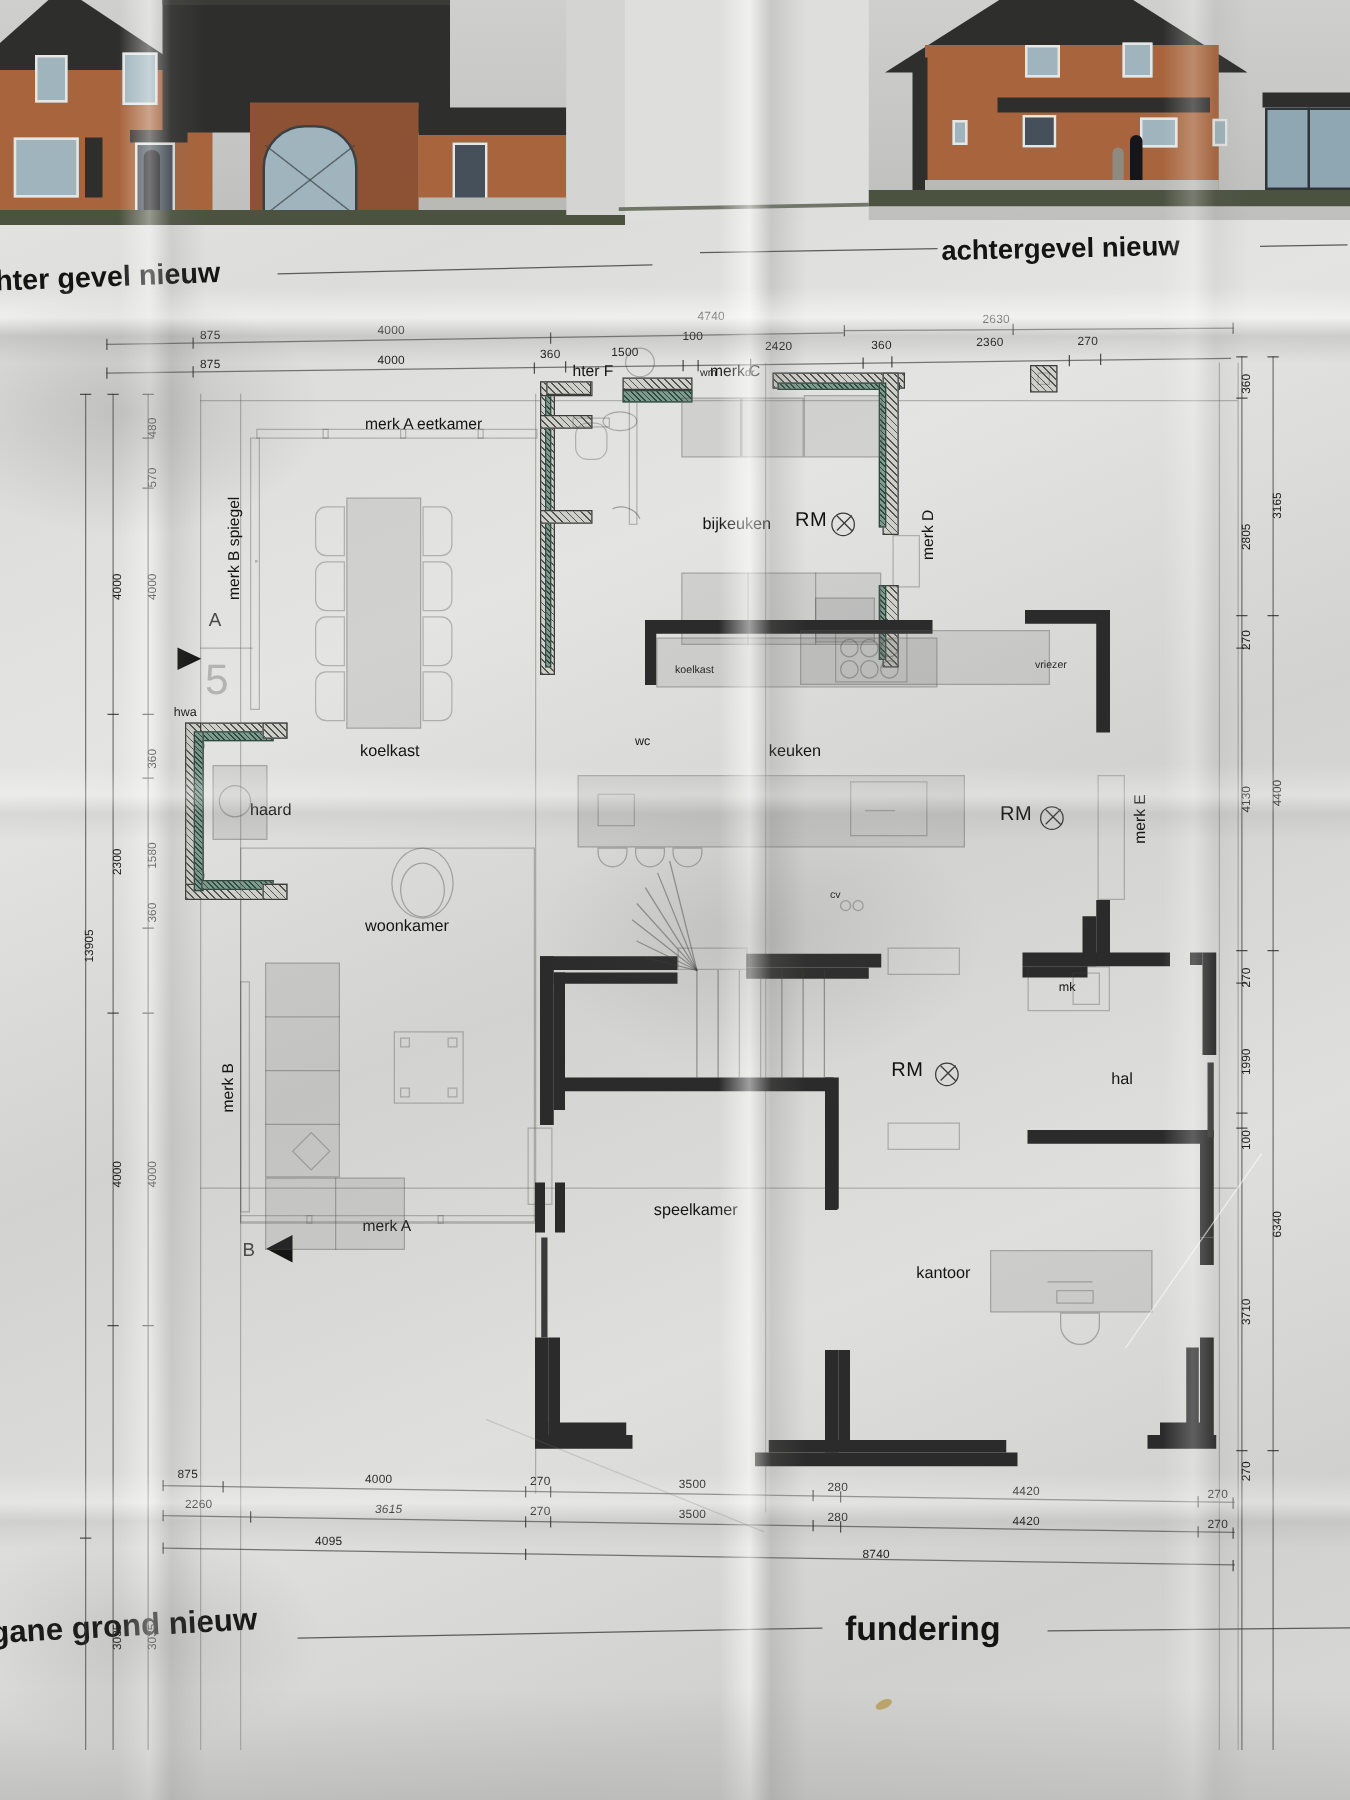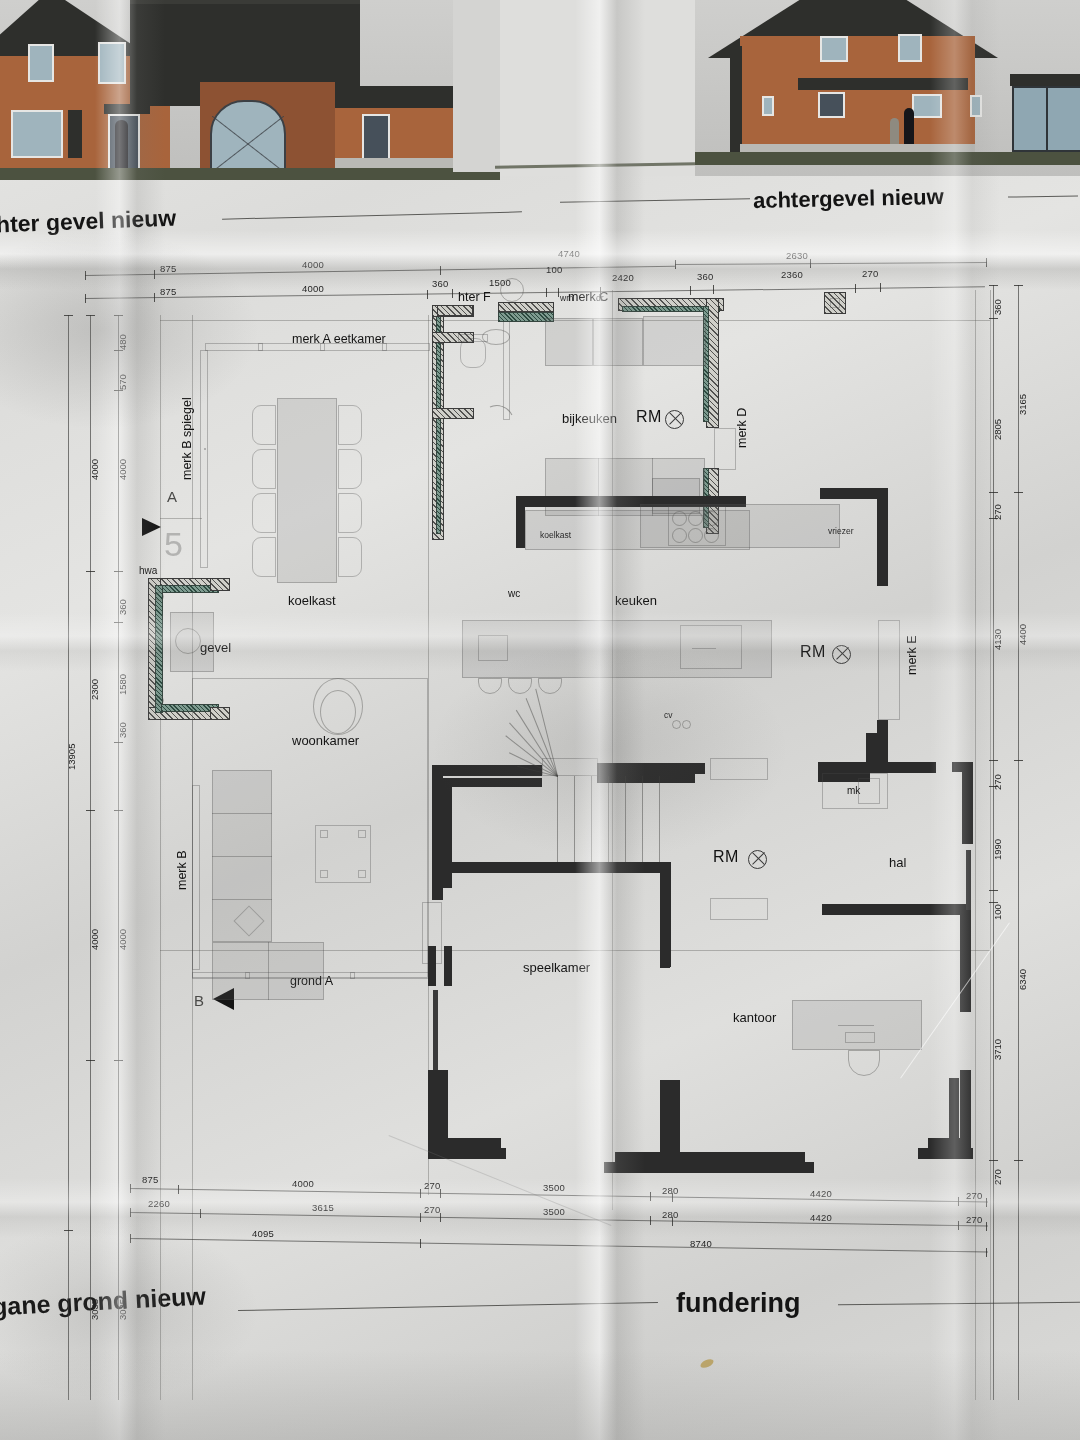--- a/index.html
+++ b/index.html
@@ -259,21 +259,21 @@
     <div class="faint" style="left:200px;top:120px;width:8px;height:218px;"></div>
     <div class="mlabelv" style="left:180px;top:250px;">merk B spiegel</div>
     <div class="faint" style="left:204px;top:218px;width:1px;height:1px;"></div>
 
     <div class="faint" style="left:192px;top:555px;width:8px;height:185px;"></div>
     <div class="mlabelv" style="left:175px;top:660px;">merk B</div>
 
     <div class="faint" style="left:192px;top:742px;width:238px;height:7px;"></div>
     <div class="faint" style="left:245px;top:742px;width:5px;height:7px;"></div>
     <div class="faint" style="left:350px;top:742px;width:5px;height:7px;"></div>
-    <div class="mlabel" style="left:290px;top:744px;">grond A</div>
+    <div class="mlabel" style="left:290px;top:744px;">merk A</div>
 
     <div class="faintfill" style="left:277px;top:168px;width:60px;height:185px;"></div>
     <div class="faint" style="left:252px;top:175px;width:24px;height:40px;border-radius:9px 0 0 9px;"></div>
     <div class="faint" style="left:252px;top:219px;width:24px;height:40px;border-radius:9px 0 0 9px;"></div>
     <div class="faint" style="left:252px;top:263px;width:24px;height:40px;border-radius:9px 0 0 9px;"></div>
     <div class="faint" style="left:252px;top:307px;width:24px;height:40px;border-radius:9px 0 0 9px;"></div>
     <div class="faint" style="left:338px;top:175px;width:24px;height:40px;border-radius:0 9px 9px 0;"></div>
     <div class="faint" style="left:338px;top:219px;width:24px;height:40px;border-radius:0 9px 9px 0;"></div>
     <div class="faint" style="left:338px;top:263px;width:24px;height:40px;border-radius:0 9px 9px 0;"></div>
     <div class="faint" style="left:338px;top:307px;width:24px;height:40px;border-radius:0 9px 9px 0;"></div>
@@ -285,21 +285,21 @@
     <div class="gfill" style="left:161px;top:355px;width:58px;height:8px;"></div>
     <div class="gfill" style="left:155px;top:355px;width:8px;height:128px;"></div>
     <div class="gfill" style="left:161px;top:474px;width:58px;height:8px;"></div>
     <div class="hwall" style="left:210px;top:348px;width:20px;height:13px;"></div>
     <div class="hwall" style="left:210px;top:477px;width:20px;height:13px;"></div>
     <div class="faintfill" style="left:170px;top:382px;width:44px;height:60px;"></div>
     <div class="fcirc" style="left:175px;top:398px;width:24px;height:24px;"></div>
     <div class="fcirc" style="left:155px;top:362px;width:7px;height:7px;"></div>
     <div class="fcirc" style="left:155px;top:466px;width:7px;height:7px;"></div>
     <div class="rlabel sm" style="left:139px;top:335px;">hwa</div>
-    <div class="rlabel" style="left:200px;top:410px;">gevel</div>
+    <div class="rlabel" style="left:200px;top:410px;">haard</div>
 
     <div class="faint" style="left:192px;top:448px;width:236px;height:300px;"></div>
     <div class="fcirc" style="left:313px;top:448px;width:48px;height:55px;"></div>
     <div class="fcirc" style="left:320px;top:460px;width:34px;height:42px;"></div>
     <div class="rlabel" style="left:292px;top:503px;">woonkamer</div>
 
     <div class="faintfill" style="left:212px;top:540px;width:60px;height:172px;"></div>
     <div class="fline" style="left:212px;top:583px;width:60px;height:1px;"></div>
     <div class="fline" style="left:212px;top:626px;width:60px;height:1px;"></div>
     <div class="fline" style="left:212px;top:669px;width:60px;height:1px;"></div>
@@ -520,21 +520,21 @@
     <div class="dl" style="left:130px;top:982px;width:858px;transform:rotate(.9deg);transform-origin:0 0;"></div>
     <div class="tick" style="left:130px;top:978px;"></div>
     <div class="tick" style="left:200px;top:979px;"></div>
     <div class="tick" style="left:420px;top:983px;"></div>
     <div class="tick" style="left:440px;top:983px;"></div>
     <div class="tick" style="left:650px;top:986px;"></div>
     <div class="tick" style="left:672px;top:987px;"></div>
     <div class="tick" style="left:958px;top:991px;"></div>
     <div class="tick" style="left:986px;top:992px;"></div>
     <div class="dim" style="left:148px;top:968px;">2260</div>
-    <div class="dim" style="left:312px;top:972px;">3615</div>
+    <div class="dim" style="left:300px;top:972px;font-style:italic;">3615</div>
     <div class="dim" style="left:424px;top:974px;">270</div>
     <div class="dim" style="left:543px;top:976px;">3500</div>
     <div class="dim" style="left:662px;top:979px;">280</div>
     <div class="dim" style="left:810px;top:982px;">4420</div>
     <div class="dim" style="left:966px;top:984px;">270</div>
 
     <div class="dl" style="left:130px;top:1008px;width:858px;transform:rotate(.9deg);transform-origin:0 0;"></div>
     <div class="tick" style="left:130px;top:1004px;"></div>
     <div class="tick" style="left:420px;top:1009px;"></div>
     <div class="tick" style="left:986px;top:1018px;"></div>

